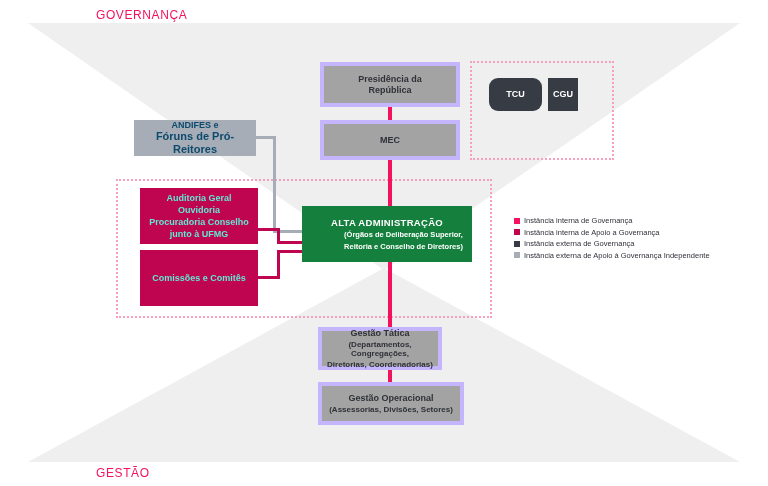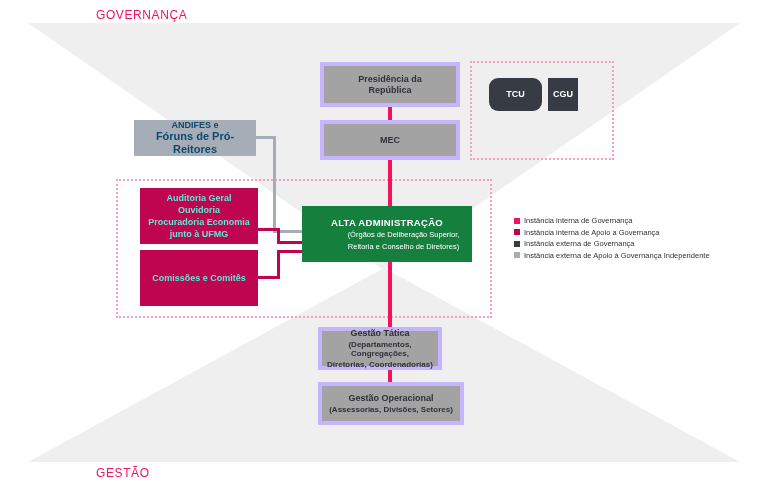--- a/index.html
+++ b/index.html
@@ -89,21 +89,21 @@
     border: none;
     color: #ffffff;
   }
   .node.pink-solid .title {
     font-size: 9.5px;
     font-weight: bold;
     letter-spacing: .3px;
   }
   .node.pink-solid .sub {
     font-size: 7.5px;
-    font-weight: normal;
+    font-weight: bold;
     margin-top: 2px;
     line-height: 1.25;
     padding-left: 33px;
   }
 
   
   .node.crimson {
     background: #c00550;
     border: none;
     color: #5eead4;
@@ -241,21 +241,21 @@
 
 
   <div class="node gray" id="node-andifes">
     <span class="title">ANDIFES e</span>
     <span class="sub">Fóruns de Pró-Reitores</span>
   </div>
 
   <div class="node crimson" id="node-auditoria">
     <span class="title">Auditoria Geral</span>
     <span class="title">Ouvidoria</span>
-    <span class="title">Procuradoria Economia</span>
+    <span class="title">Procuradoria Conselho</span>
     <span class="title">junto à UFMG</span>
   </div>
 
   <div class="node crimson" id="node-comissoes">
     <span class="title">Comissões e Comitês</span>
   </div>
 
   <div class="node pink-solid" id="node-alta">
     <span class="title">ALTA ADMINISTRAÇÃO</span>
     <span class="sub">(Órgãos de Deliberação Superior,</span>

